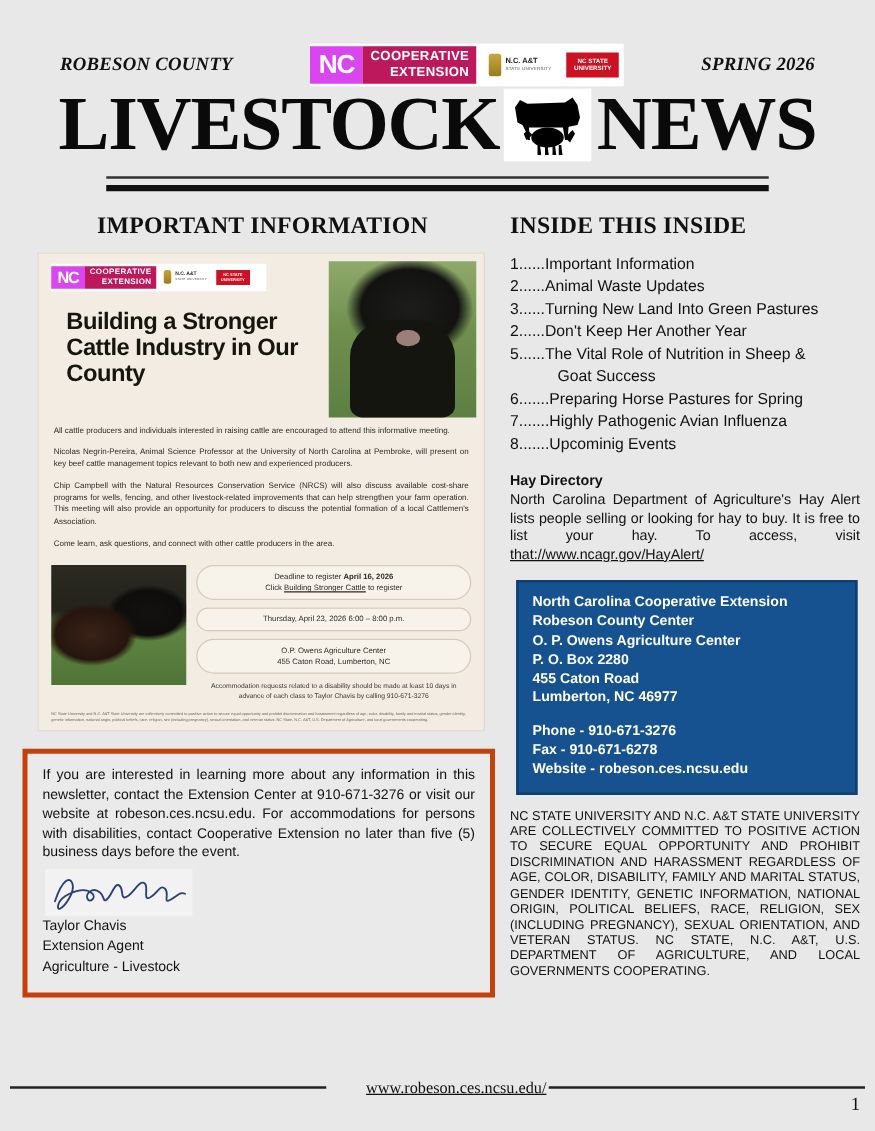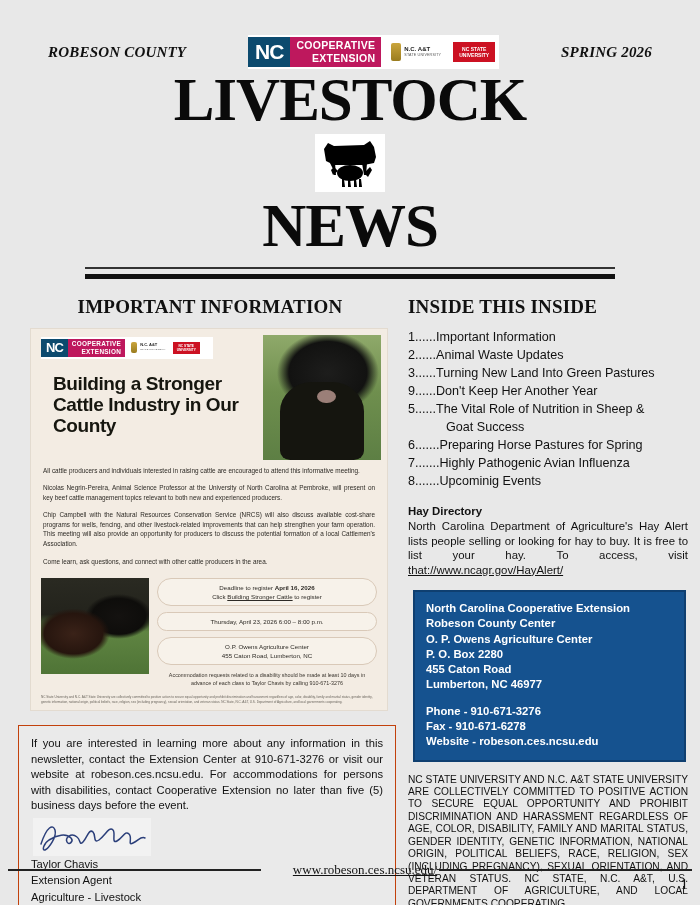--- a/index.html
+++ b/index.html
@@ -34,21 +34,21 @@
   
   .nc-lockup {
     background: #fff;
     display: flex;
     align-items: center;
     padding: 2px 4px 2px 0;
     height: 34px;
   }
   .nc-badge { display: flex; height: 30px; }
   .nc-red {
-    background: #0c4a6e;
+    background: #d946ef;
     color: #fff;
     font-weight: bold;
     font-size: 21px;
     line-height: 30px;
     padding: 0 7px;
     letter-spacing: -1px;
     font-family: "Liberation Sans", sans-serif;
   }
   .nc-blue {
     background: #be185d;
@@ -102,21 +102,20 @@
     font-family: "Liberation Serif", serif;
     font-weight: bold;
     font-size: 61px;
     letter-spacing: -1px;
     color: #0a0a0a;
     line-height: 64px;
     display: flex;
     align-items: center;
     justify-content: center;
     gap: 2px;
-    flex-direction: column;
   }
   .title-logo {
     width: 70px;
     height: 58px;
     background: #fff;
     display: flex;
     align-items: center;
     justify-content: center;
     margin: 0 2px;
   }
@@ -297,21 +296,21 @@
     font-size: 10.2px;
     line-height: 12.4px;
     color: #111;
     text-align: justify;
   }
 
   
   .signbox {
     margin: 14px 0 0 6px;
     width: 378px;
-    border: 1px solid #c2410c;
+    border: 4px solid #c2410c;
     background: #eaeaea;
     padding: 10px 12px 12px 12px;
   }
   .signbox p {
     margin: 0;
     font-size: 11.2px;
     line-height: 15.5px;
     color: #111;
     text-align: justify;
   }
@@ -482,21 +481,21 @@
     </div>
   </div>
 
   <div class="col-right">
     <div class="section-head">INSIDE THIS INSIDE</div>
 
     <ul class="toc">
       <li>1......Important Information</li>
       <li>2......Animal Waste Updates</li>
       <li>3......Turning New Land Into Green Pastures</li>
-      <li>9......Don't Keep Her Another Year</li>
+      <li>2......Don't Keep Her Another Year</li>
       <li>5......The Vital Role of Nutrition  in Sheep &amp;</li>
       <li class="indent">Goat Success</li>
       <li>6.......Preparing Horse Pastures  for Spring</li>
       <li>7.......Highly Pathogenic Avian  Influenza</li>
       <li>8.......Upcominig Events</li>
     </ul>
 
     <div class="hay">
       <div class="hay-title">Hay Directory</div>
       <div><span>North Carolina Department of Agriculture's Hay Alert lists people selling or looking for hay to buy. It is free to list your hay. To access, visit </span><a class="haylink" href="#">that://www.ncagr.gov/HayAlert/</a></div>

